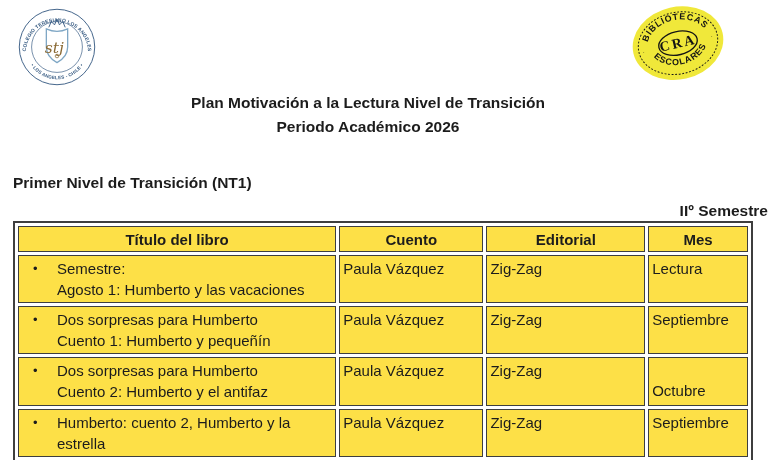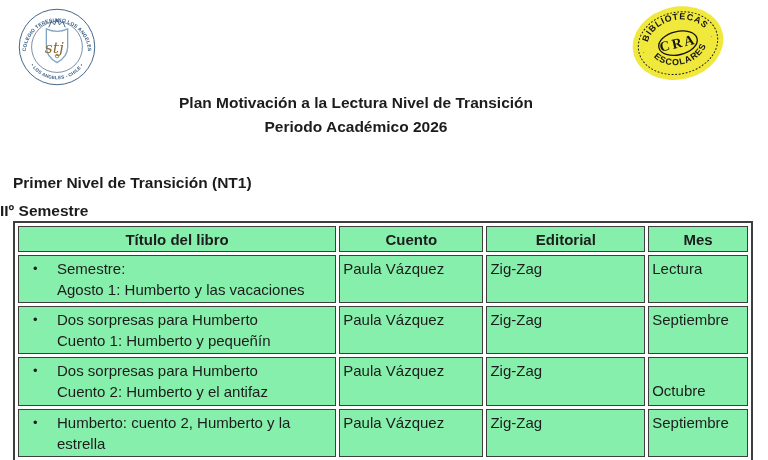--- a/index.html
+++ b/index.html
@@ -10,31 +10,31 @@
   .logo-left  { position:absolute; left:16px; top:6px; }
   .logo-right { position:absolute; left:622px; top:0px; }
   .seal-arc-text   { font-size:6px; font-weight:bold; letter-spacing:0.25px; }
   .seal-arc-small  { font-size:5.6px; font-weight:bold; letter-spacing:0.3px; }
   .seal-monogram   { font-family:"DejaVu Serif", serif; font-style:italic; font-size:19px; }
   .cra-arc-text    { font-size:9.5px; font-weight:bold; letter-spacing:0.9px; }
   .cra-center-text { font-size:15px; font-weight:bold; letter-spacing:2.5px; font-family:"Liberation Serif", serif; }
   .cra-sep         { font-size:6px; }
 
   
-  .title-block   { position:absolute; top:91px; left:4px; width:704px; text-align:center;
+  .title-block   { position:absolute; top:91px; left:16px; width:704px; text-align:center;
                    font-weight:bold; font-size:15.5px; line-height:23.5px; }
   .section-heading { position:absolute; top:174px; left:13px; font-weight:bold; font-size:15.5px; }
-  .table-heading { position:absolute; top:202px; left:0; width:768px; text-align:left;
+  .table-heading { position:absolute; top:202px; left:0; width:768px; text-align:right;
                    font-weight:bold; font-size:15.5px; }
 
   
   .books-table { position:absolute; top:221px; left:13px; width:740px;
                  border-collapse:separate; border-spacing:3px; border:2px solid #3e3e3e;
                  table-layout:fixed; background:#ffffff; }
-  .books-table th, .books-table td { border:1.5px solid #3e3e3e; font-size:15px; background:#86efac; }
+  .books-table th, .books-table td { border:1.5px solid #3e3e3e; font-size:15px; background:#fde047; }
   .books-table th { font-weight:bold; text-align:center; vertical-align:middle; height:22px; padding:1px 2px; }
   .books-table td { vertical-align:top; padding:2px 3px; line-height:21px; height:41px; }
   .c-center { text-align:left; }
   .valign-bottom { vertical-align:bottom !important; padding-bottom:4px !important; }
   .book { display:flex; align-items:flex-start; }
   .book .bullet { flex:none; width:24px; padding-left:11px; font-size:13px; line-height:21px; }
   .book .book-lines { flex:1 1 auto; }
 </style>
 </head>
 <body>

